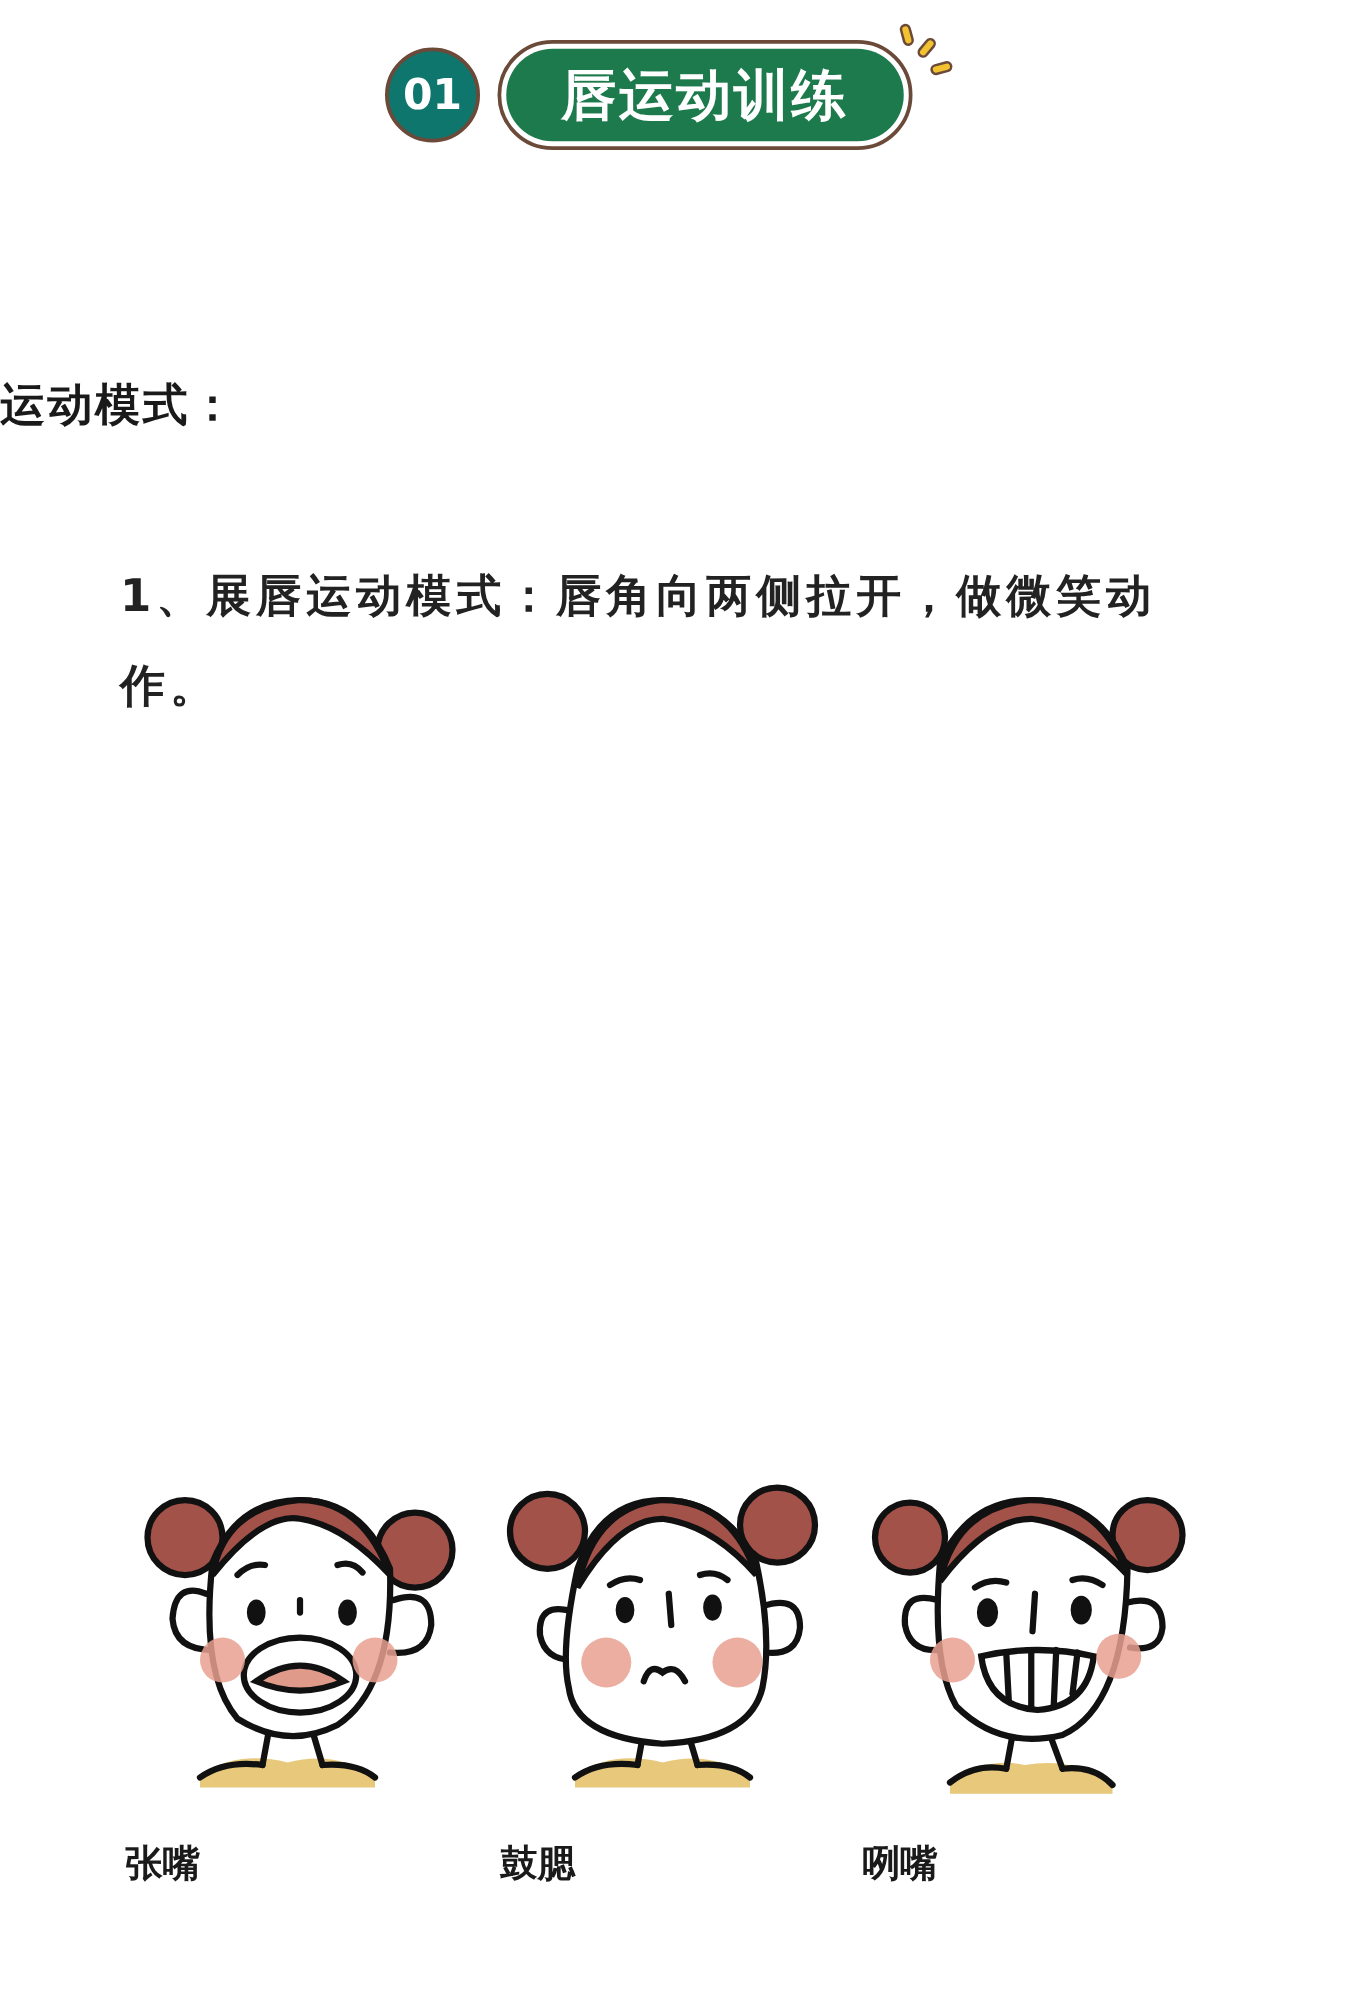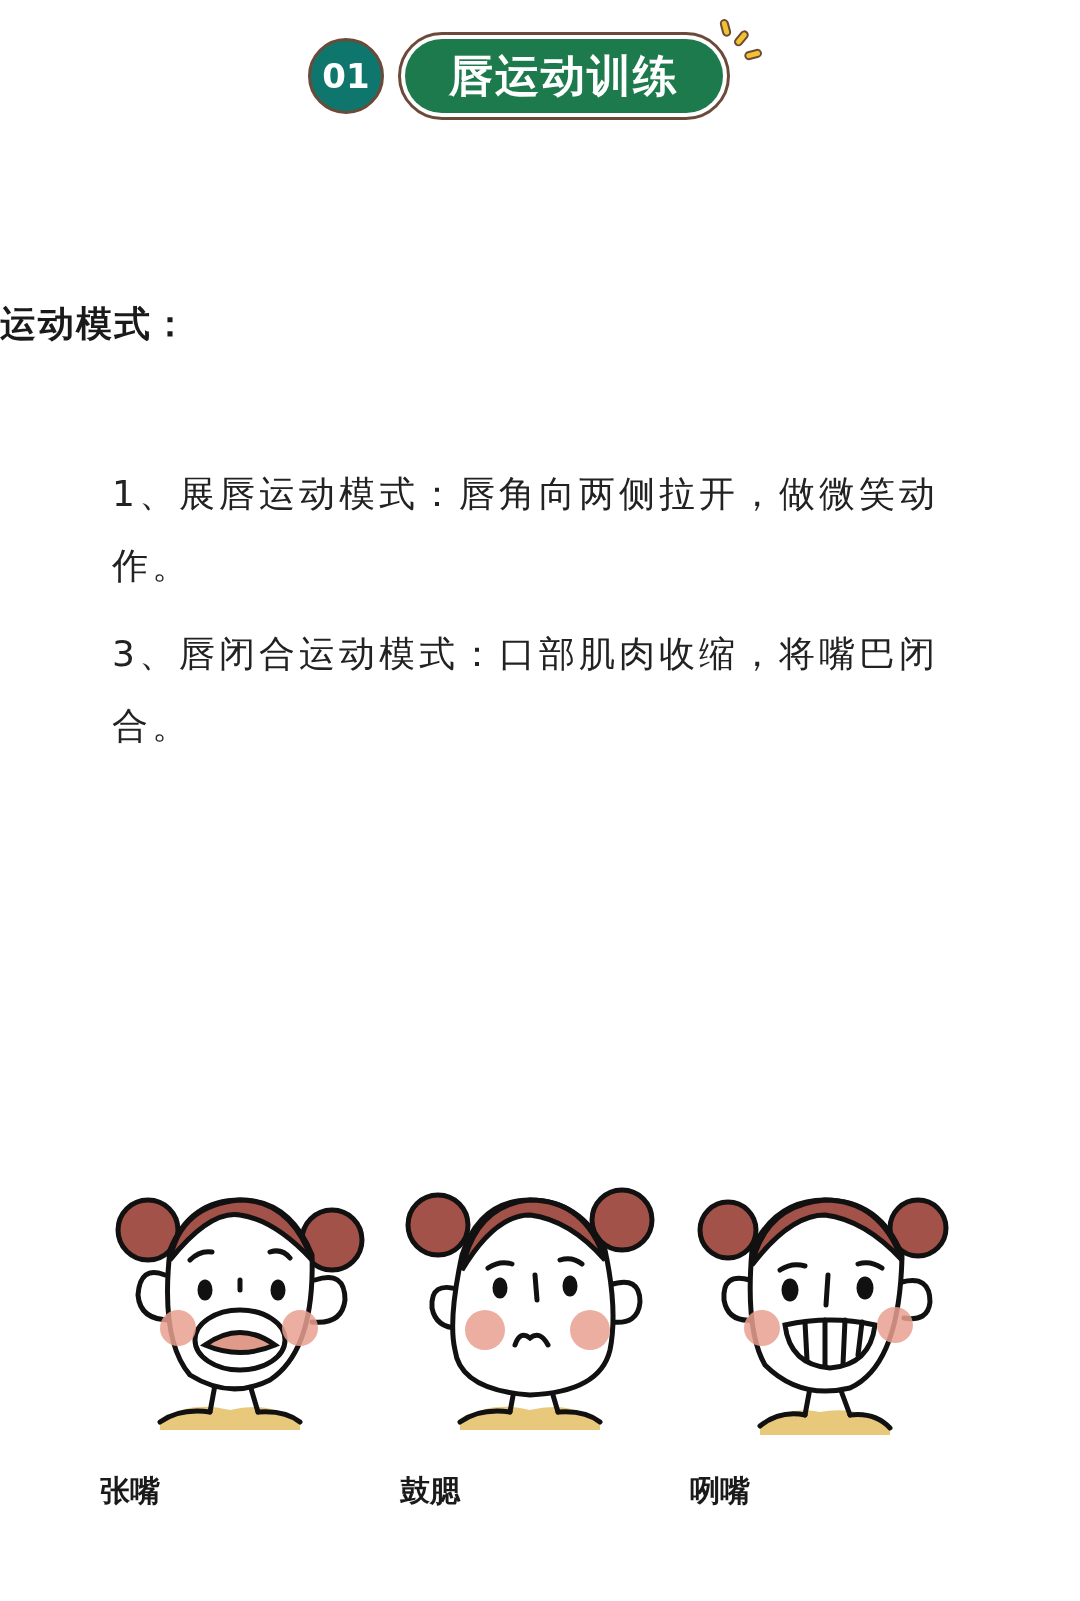--- a/index.html
+++ b/index.html
@@ -11,21 +11,21 @@
        color:#fff; font-weight:bold; font-size:34px; display:flex; align-items:center; justify-content:center; }
   .title-pill { position:absolute; left:90px; top:0; width:332px; height:88px; border-radius:46px;
        border:3px solid #6b4a3a; box-sizing:border-box; padding:4px; background:#fff; }
   .title-inner { width:100%; height:100%; border-radius:40px; background:#1d7a4c;
        color:#fff; font-weight:bold; font-size:44px; display:flex; align-items:center; justify-content:center; letter-spacing:2px; }
   .sparkles { position:absolute; left:410px; top:-20px; width:60px; height:60px; }
   .section-title { position:absolute; top:300px; left:0; width:1080px; text-align:left;
        font-size:36px; font-weight:bold; color:#1a1a1a; letter-spacing:2px; }
   .list { position:absolute; top:442px; left:96px; width:868px; font-size:36px; line-height:72px;
        color:#222; letter-spacing:4px; }
-  .list p { margin:16px; }
+  .list p { margin:0;font-weight:bold; }
   .faces { position:absolute; top:1160px; left:100px; width:880px; height:380px; }
   .face { position:absolute; top:0; width:280px; height:360px; }
   .face svg { position:absolute; top:0; left:0; }
   .face-label { position:absolute; bottom:8px; width:100%; text-align:left; font-size:30px; font-weight:bold; color:#1a1a1a; }
 </style>
 </head>
 <body>
 
 <div class="header">
   <div class="num-badge">01</div>
@@ -38,21 +38,20 @@
       <rect x="20" y="18" width="7" height="16" rx="3.5" transform="rotate(40 23 26)"></rect>
       <rect x="32" y="34" width="7" height="16" rx="3.5" transform="rotate(75 35 42)"></rect>
     </g>
   </svg>
 </div>
 
 <div class="section-title">运动模式：</div>
 
 <div class="list">
   <p>1、展唇运动模式：唇角向两侧拉开，做微笑动作。</p>
-  <p>3、唇闭合运动模式：口部肌肉收缩，将嘴巴闭合。</p>
 </div>
 
 <div class="faces">
 
   <div class="face" style="left:0;">
     <svg width="280" height="320" viewBox="0 0 280 320">
       <g stroke="#111" stroke-width="5" stroke-linecap="round" fill="none">
         <circle cx="48" cy="70" r="30" fill="#a3524a"></circle>
         <circle cx="232" cy="80" r="30" fill="#a3524a"></circle>
         <path d="M60 260 Q90 240 130 250 Q170 240 200 262 L200 270 L60 270 Z" fill="#e8c87a" stroke="none"></path>

